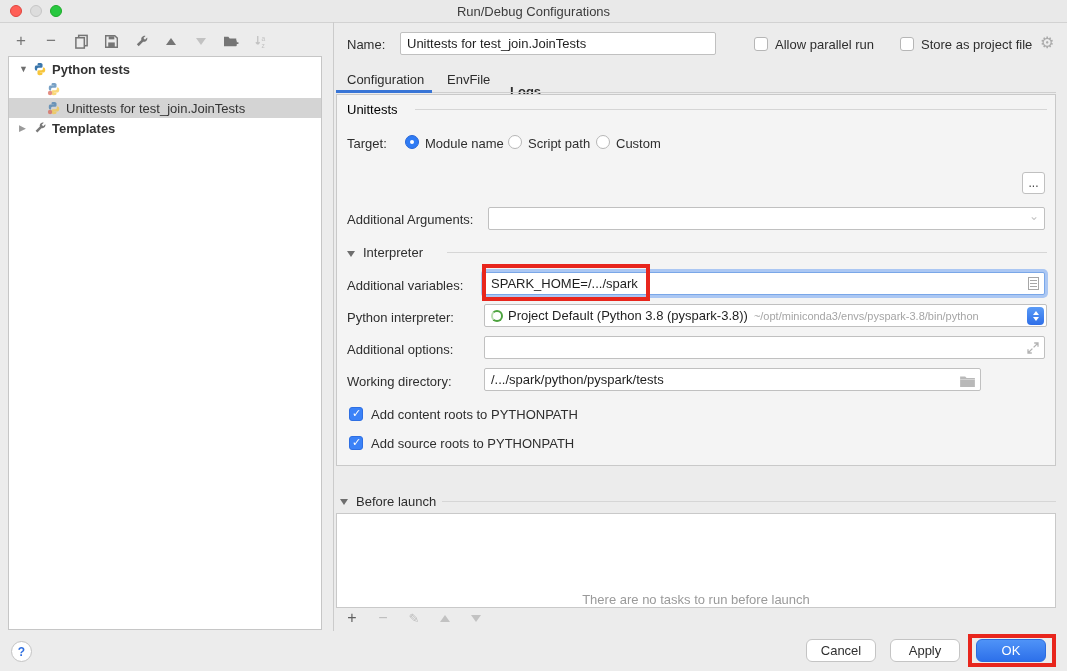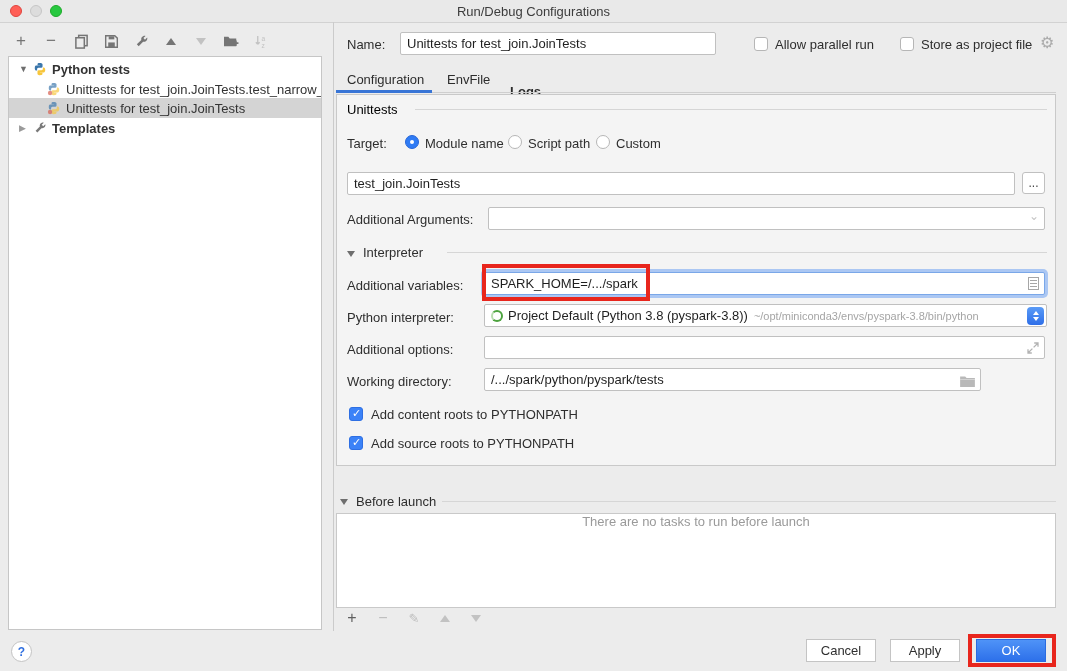--- a/index.html
+++ b/index.html
@@ -53,27 +53,27 @@
   .listicon{width:11px;height:13px;border:1px solid #a6a6a6;display:flex;flex-direction:column;justify-content:space-evenly;padding:0 1px;box-sizing:border-box;}
   .listicon i{height:1px;background:#a6a6a6;display:block;}
   .condaicon{width:12px;height:12px;border-radius:50%;border:2px solid #4da33f;border-left-color:#b9ddb0;box-sizing:border-box;margin-right:5px;flex:none;}
   .pathtxt{font-size:11px;color:#a5a5a5;margin-left:6px;overflow:hidden;}
   .stepper{position:absolute;right:2px;top:2px;width:17px;height:18px;border-radius:4px;background:linear-gradient(#5a9bf7,#2e6ee8);display:flex;flex-direction:column;align-items:center;justify-content:center;gap:2px;}
   .stepper b{display:block;width:0;height:0;border-left:3.5px solid transparent;border-right:3.5px solid transparent;}
   .stepper b.up{border-bottom:4px solid #fff;}
   .stepper b.down{border-top:4px solid #fff;}
   .chev{position:absolute;right:5px;top:1px;color:#c6c6c6;font-size:12px;}
   
-  .blpanel{position:absolute;left:336px;top:513px;width:720px;height:95px;background:#fff;border:1px solid #c9c9c9;box-sizing:border-box;display:flex;align-items:flex-start;justify-content:center;}
+  .blpanel{position:absolute;left:336px;top:513px;width:720px;height:95px;background:#fff;border:1px solid #c9c9c9;box-sizing:border-box;display:flex;align-items:flex-end;justify-content:center;}
   .emptymsg{font-size:13px;color:#9a9a9a;}
   .bltb{position:absolute;left:343px;top:609px;display:flex;align-items:center;gap:13px;}
   .bltb .tbi{font-size:16px;}
   
   .helpbtn{position:absolute;left:11px;top:641px;width:21px;height:21px;border-radius:50%;background:#fff;border:1px solid #c3c3c3;box-sizing:border-box;display:flex;align-items:center;justify-content:center;font-size:12px;font-weight:bold;color:#2f6fe0;}
-  .btn{position:absolute;top:639px;width:70px;height:23px;background:#fff;border:1px solid #c4c4c4;border-radius:0;display:flex;align-items:center;justify-content:center;font-size:13px;color:#2e2e2e;box-sizing:border-box;}
+  .btn{position:absolute;top:639px;width:70px;height:23px;background:#fff;border:1px solid #c4c4c4;border-radius:6px;display:flex;align-items:center;justify-content:center;font-size:13px;color:#2e2e2e;box-sizing:border-box;}
   .btn.primary{background:linear-gradient(#4f93f7,#2d70ea);border-color:#2b6ce0;color:#fff;}
 </style>
 </head>
 <body>
 
 <div class="win">
 
   <div class="titlebar">
     <span class="tl red"></span>
     <span class="tl gray"></span>
@@ -135,21 +135,20 @@
       <span class="bold">Python tests</span>
     </div>
     <div class="trow" style="top:22px;padding-left:38px;">
       <span class="ticon faded">
         <svg width="14" height="14" viewBox="0 0 16 16">
             <path fill="#3a76ab" d="M7.9 1C5 1 5.2 2.3 5.2 2.3v1.3h2.9V4H3.9S2 3.8 2 6.8s1.7 3 1.7 3h1V8.3s-.1-1.7 1.7-1.7h2.9s1.6.1 1.6-1.5V2.7S11 1 7.9 1z"></path>
             <path fill="#f7c63c" d="M8.1 15c2.9 0 2.7-1.3 2.7-1.3v-1.3H7.9V12h4.2s1.9.2 1.9-2.8-1.7-3-1.7-3h-1v1.5s.1 1.7-1.7 1.7H6.7s-1.6-.1-1.6 1.5v2.4S5.1 15 8.1 15z"></path>
             <circle cx="3.5" cy="12.5" r="2.5" fill="#d65a4a"></circle>
           </svg>
       </span>
-      <span>Unittests for test_join.JoinTests.test_narrow_</span>
     </div>
     <div class="trow sel" style="top:41px;padding-left:38px;">
       <span class="ticon faded">
         <svg width="14" height="14" viewBox="0 0 16 16">
             <path fill="#3a76ab" d="M7.9 1C5 1 5.2 2.3 5.2 2.3v1.3h2.9V4H3.9S2 3.8 2 6.8s1.7 3 1.7 3h1V8.3s-.1-1.7 1.7-1.7h2.9s1.6.1 1.6-1.5V2.7S11 1 7.9 1z"></path>
             <path fill="#f7c63c" d="M8.1 15c2.9 0 2.7-1.3 2.7-1.3v-1.3H7.9V12h4.2s1.9.2 1.9-2.8-1.7-3-1.7-3h-1v1.5s.1 1.7-1.7 1.7H6.7s-1.6-.1-1.6 1.5v2.4S5.1 15 8.1 15z"></path>
             <circle cx="3.5" cy="12.5" r="2.5" fill="#d65a4a"></circle>
           </svg>
       </span>
       <span>Unittests for test_join.JoinTests</span>
@@ -188,23 +187,20 @@
     <div class="hline" style="left:78px;top:14px;width:632px;"></div>
 
     <div class="lbl" style="left:10px;top:41px;">Target:</div>
     <span class="radio sel" style="left:68px;top:40px;"></span>
     <div class="lbl" style="left:88px;top:41px;">Module name</div>
     <span class="radio" style="left:171px;top:40px;"></span>
     <div class="lbl" style="left:191px;top:41px;">Script path</div>
     <span class="radio" style="left:259px;top:40px;"></span>
     <div class="lbl" style="left:279px;top:41px;">Custom</div>
 
-    <div class="field" style="left:10px;top:77px;width:668px;">
-      <span>test_join.JoinTests</span>
-    </div>
     <div class="btn-sm" style="left:685px;top:77px;">...</div>
 
     <div class="lbl" style="left:10px;top:117px;">Additional Arguments:</div>
     <div class="field" style="left:151px;top:112px;width:557px;">
       <span></span>
       <span class="chev">⌄</span>
     </div>
 
     <span class="sectri" style="left:10px;top:156px;"></span>
     <div class="lbl" style="left:26px;top:150px;">Interpreter</div>

